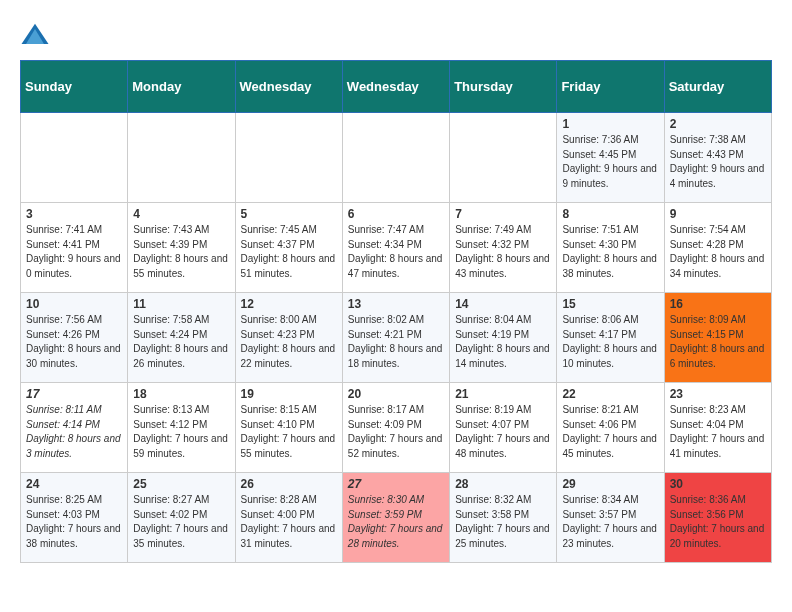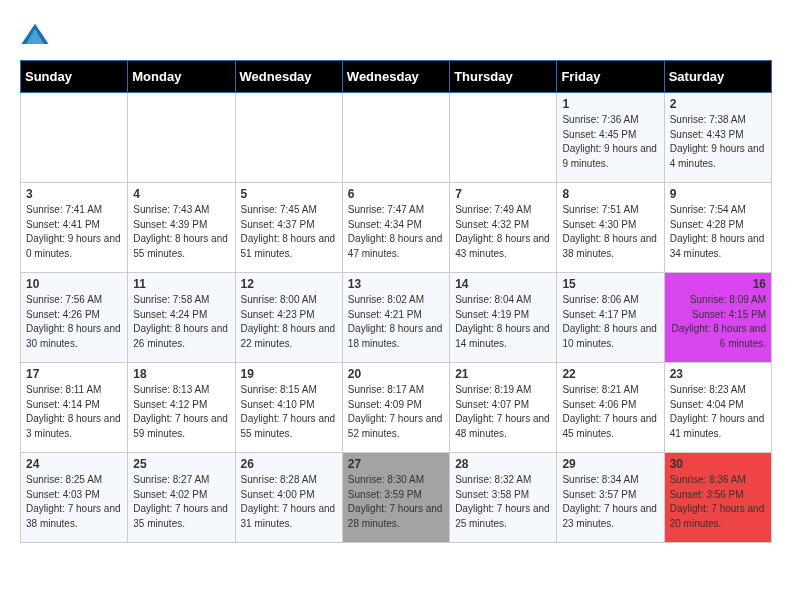--- a/index.html
+++ b/index.html
@@ -51,25 +51,25 @@
     .location {
       font-size: 16px;
       color: #555;
     }
     table {
       width: 100%;
       border-collapse: collapse;
       table-layout: fixed;
     }
     thead tr th {
-      background-color: #000000;
+      background-color: #0f766e;
       color: #fff;
       font-size: 13px;
       font-weight: bold;
-      padding: 8px 4px;
+      padding: 18px 4px;
       text-align: left;
       border: 1px solid #2a6db5;
     }
     tbody tr td {
       vertical-align: top;
       border: 1px solid #ccc;
       padding: 4px 5px;
       font-size: 10.5px;
       color: #333;
       height: 90px;
@@ -192,27 +192,27 @@
           <div class="day-info">Sunrise: 8:02 AM<br>Sunset: 4:21 PM<br>Daylight: 8 hours and 18 minutes.</div>
         </td>
         <td style="background: rgb(245, 248, 252);">
           <span class="day-number">14</span>
           <div class="day-info">Sunrise: 8:04 AM<br>Sunset: 4:19 PM<br>Daylight: 8 hours and 14 minutes.</div>
         </td>
         <td style="background: rgb(245, 248, 252);">
           <span class="day-number">15</span>
           <div class="day-info">Sunrise: 8:06 AM<br>Sunset: 4:17 PM<br>Daylight: 8 hours and 10 minutes.</div>
         </td>
-        <td style="background: #d946ef; text-align: right;">
+        <td style="background: #f97316;">
           <span class="day-number">16</span>
           <div class="day-info">Sunrise: 8:09 AM<br>Sunset: 4:15 PM<br>Daylight: 8 hours and 6 minutes.</div>
         </td>
       </tr>
       <tr>
-        <td style="background: rgb(255, 255, 255);">
+        <td style="background: rgb(255, 255, 255); font-style: italic;">
           <span class="day-number">17</span>
           <div class="day-info">Sunrise: 8:11 AM<br>Sunset: 4:14 PM<br>Daylight: 8 hours and 3 minutes.</div>
         </td>
         <td style="background: rgb(255, 255, 255);">
           <span class="day-number">18</span>
           <div class="day-info">Sunrise: 8:13 AM<br>Sunset: 4:12 PM<br>Daylight: 7 hours and 59 minutes.</div>
         </td>
         <td style="background: rgb(255, 255, 255);">
           <span class="day-number">19</span>
           <div class="day-info">Sunrise: 8:15 AM<br>Sunset: 4:10 PM<br>Daylight: 7 hours and 55 minutes.</div>
@@ -240,21 +240,21 @@
           <div class="day-info">Sunrise: 8:25 AM<br>Sunset: 4:03 PM<br>Daylight: 7 hours and 38 minutes.</div>
         </td>
         <td style="background: rgb(245, 248, 252);">
           <span class="day-number">25</span>
           <div class="day-info">Sunrise: 8:27 AM<br>Sunset: 4:02 PM<br>Daylight: 7 hours and 35 minutes.</div>
         </td>
         <td style="background: rgb(245, 248, 252);">
           <span class="day-number">26</span>
           <div class="day-info">Sunrise: 8:28 AM<br>Sunset: 4:00 PM<br>Daylight: 7 hours and 31 minutes.</div>
         </td>
-        <td style="background: #a3a3a3;">
+        <td style="background: #fca5a5; font-style: italic;">
           <span class="day-number">27</span>
           <div class="day-info">Sunrise: 8:30 AM<br>Sunset: 3:59 PM<br>Daylight: 7 hours and 28 minutes.</div>
         </td>
         <td style="background: rgb(245, 248, 252); margin-top: 32px;">
           <span class="day-number">28</span>
           <div class="day-info">Sunrise: 8:32 AM<br>Sunset: 3:58 PM<br>Daylight: 7 hours and 25 minutes.</div>
         </td>
         <td style="background: rgb(245, 248, 252);">
           <span class="day-number">29</span>
           <div class="day-info">Sunrise: 8:34 AM<br>Sunset: 3:57 PM<br>Daylight: 7 hours and 23 minutes.</div>

